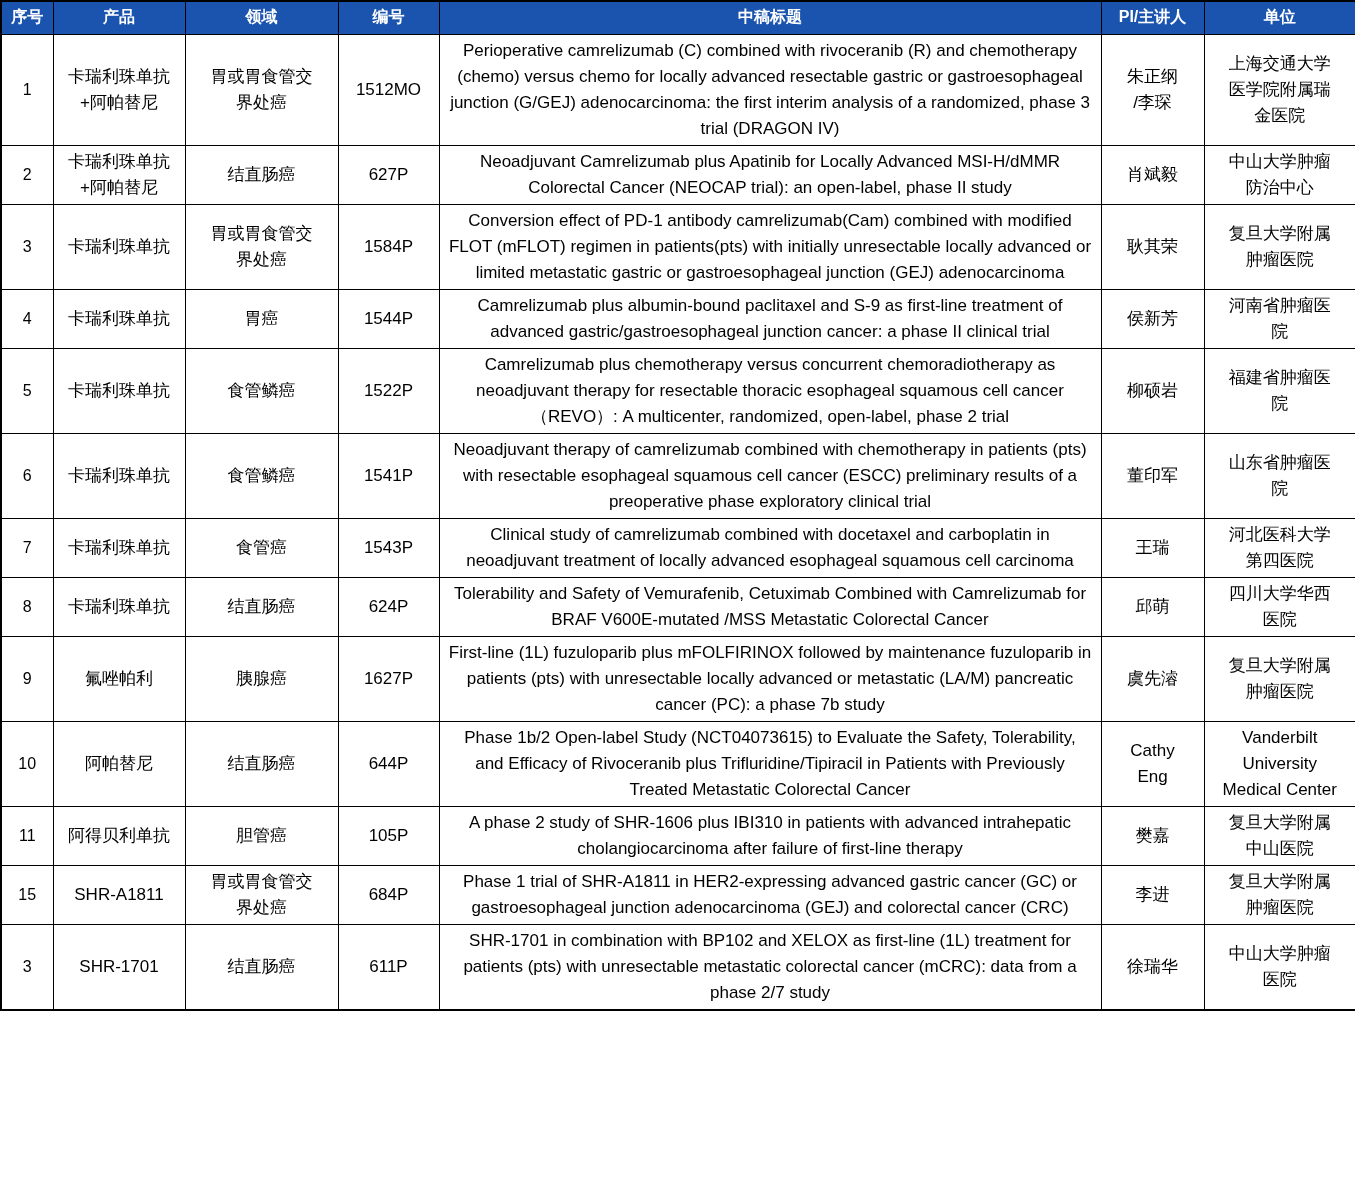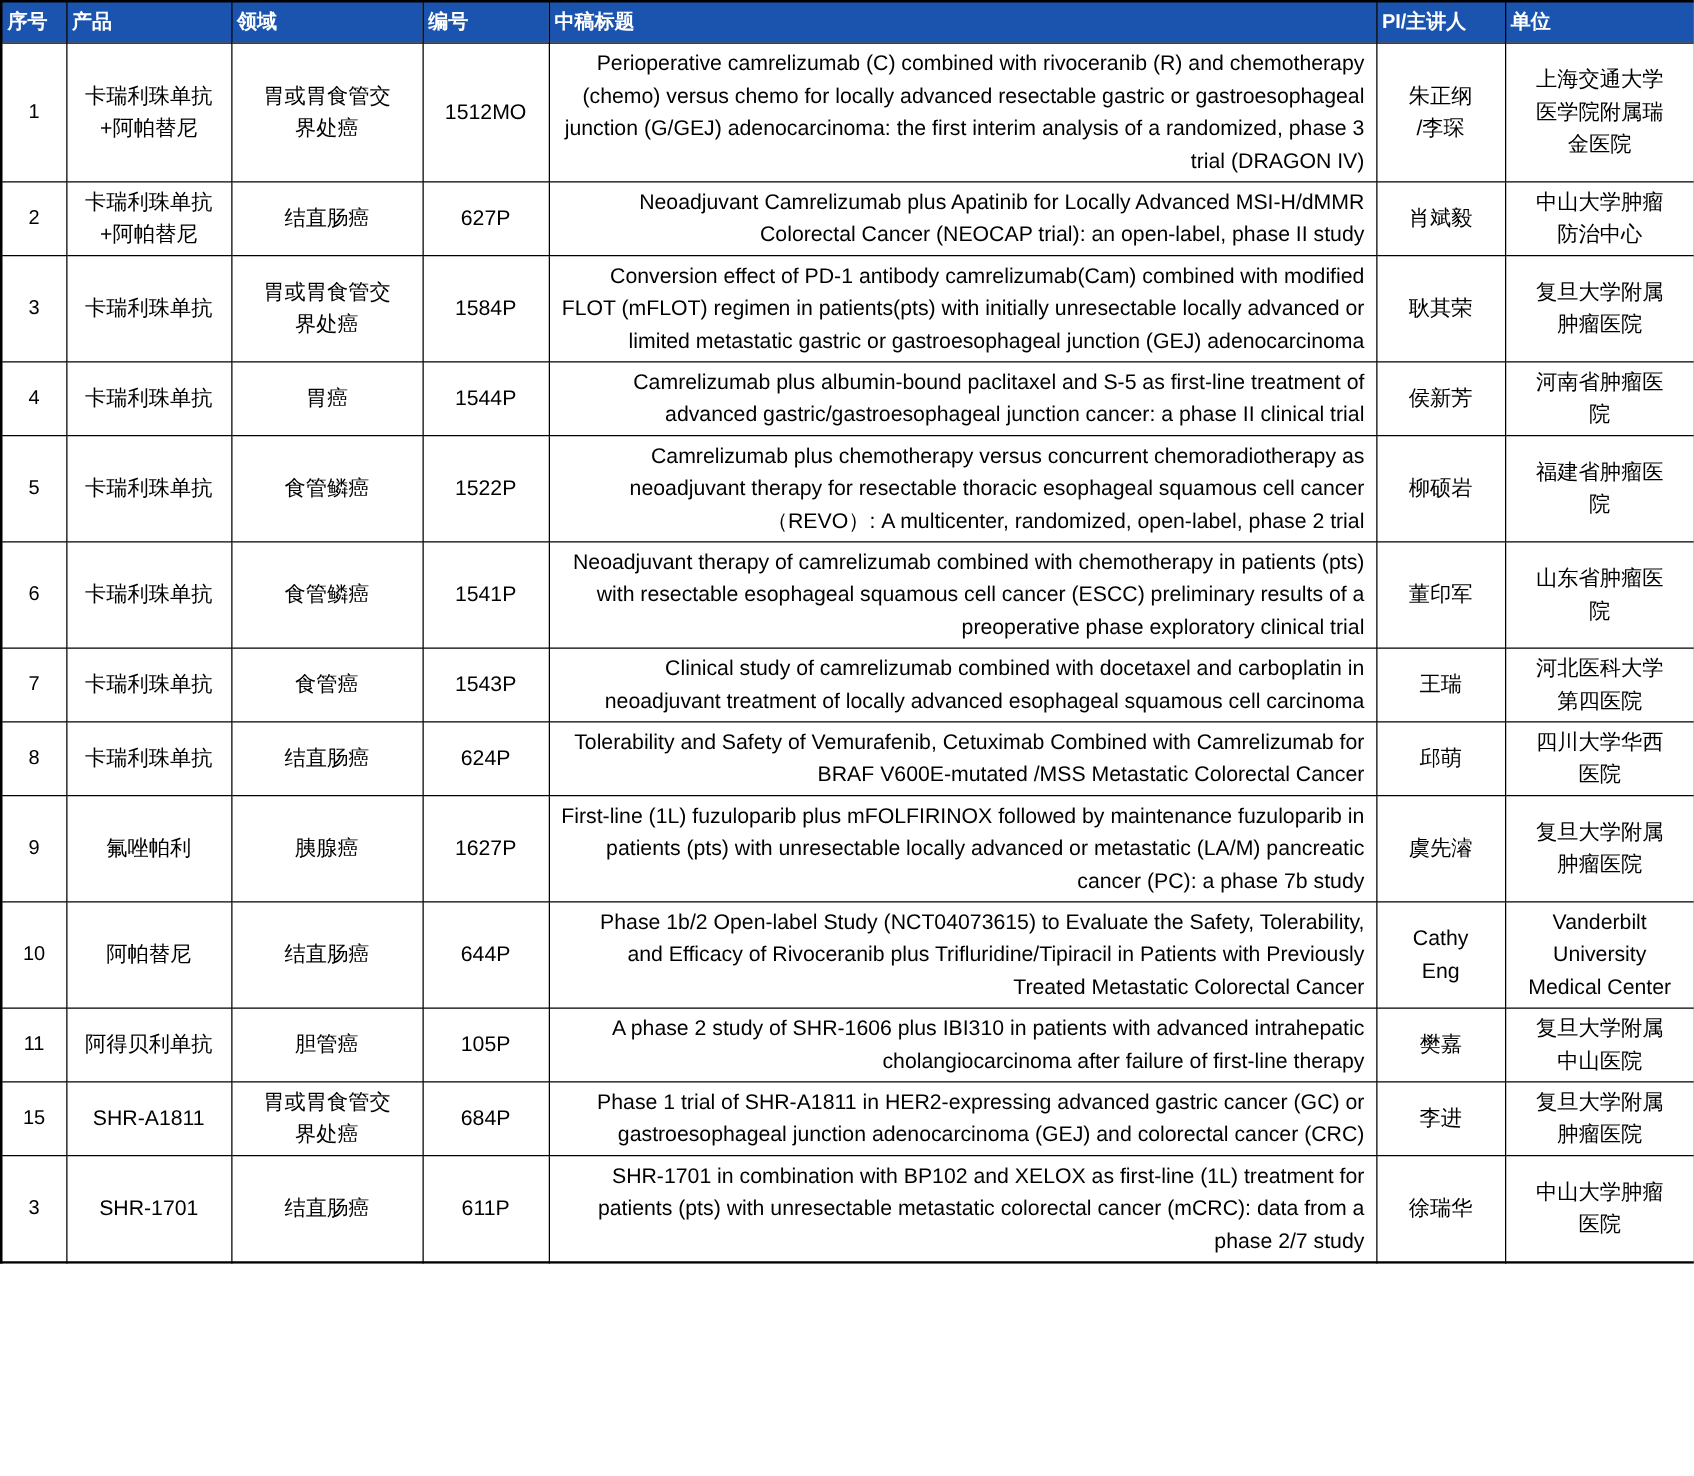--- a/index.html
+++ b/index.html
@@ -19,31 +19,31 @@
   col.col-index{width:52px;}
   col.col-product{width:132px;}
   col.col-field{width:153px;}
   col.col-code{width:101px;}
   col.col-title{width:662px;}
   col.col-pi{width:103px;}
   col.col-org{width:152px;}
   th{
     background:var(--header-bg); color:var(--header-text);
     font-size:16px; font-weight:bold; height:33px;
-    border:1px solid var(--border); text-align:left;
+    border:1px solid var(--border); text-align:center;
     padding:2px 4px;
   }
   td{
     background:var(--row-bg); border:1px solid var(--border);
     font-size:17px; line-height:26px; vertical-align:middle;
     text-align:center; padding:3px 6px; white-space:pre-line;
     overflow:hidden;
   }
   td.cell-title{
-    text-align:right; padding:3px 9px; white-space:normal;
+    text-align:center; padding:3px 9px; white-space:normal;
   }
   td.cell-index{font-size:16px;}
 </style>
 </head>
 <body>
 
 <table>
   <colgroup>
     <col class="col-index">
     <col class="col-product">
@@ -99,21 +99,21 @@
         <td class="cell cell-title">Conversion effect of PD-1 antibody camrelizumab(Cam) combined with modified FLOT (mFLOT) regimen in patients(pts) with initially unresectable locally advanced or limited metastatic gastric or gastroesophageal junction (GEJ) adenocarcinoma</td>
         <td class="cell cell-pi">耿其荣</td>
         <td class="cell cell-org">复旦大学附属
 肿瘤医院</td>
       </tr>
       <tr>
         <td class="cell cell-index">4</td>
         <td class="cell cell-product">卡瑞利珠单抗</td>
         <td class="cell cell-field">胃癌</td>
         <td class="cell cell-code">1544P</td>
-        <td class="cell cell-title">Camrelizumab plus albumin-bound paclitaxel and S-5 as first-line treatment of advanced gastric/gastroesophageal junction cancer: a phase II clinical trial</td>
+        <td class="cell cell-title">Camrelizumab plus albumin-bound paclitaxel and S-9 as first-line treatment of advanced gastric/gastroesophageal junction cancer: a phase II clinical trial</td>
         <td class="cell cell-pi">侯新芳</td>
         <td class="cell cell-org">河南省肿瘤医
 院</td>
       </tr>
       <tr>
         <td class="cell cell-index">5</td>
         <td class="cell cell-product">卡瑞利珠单抗</td>
         <td class="cell cell-field">食管鳞癌</td>
         <td class="cell cell-code">1522P</td>
         <td class="cell cell-title">Camrelizumab plus chemotherapy versus concurrent chemoradiotherapy as neoadjuvant therapy for resectable thoracic esophageal squamous cell cancer （REVO）: A multicenter, randomized, open-label, phase 2 trial</td>

